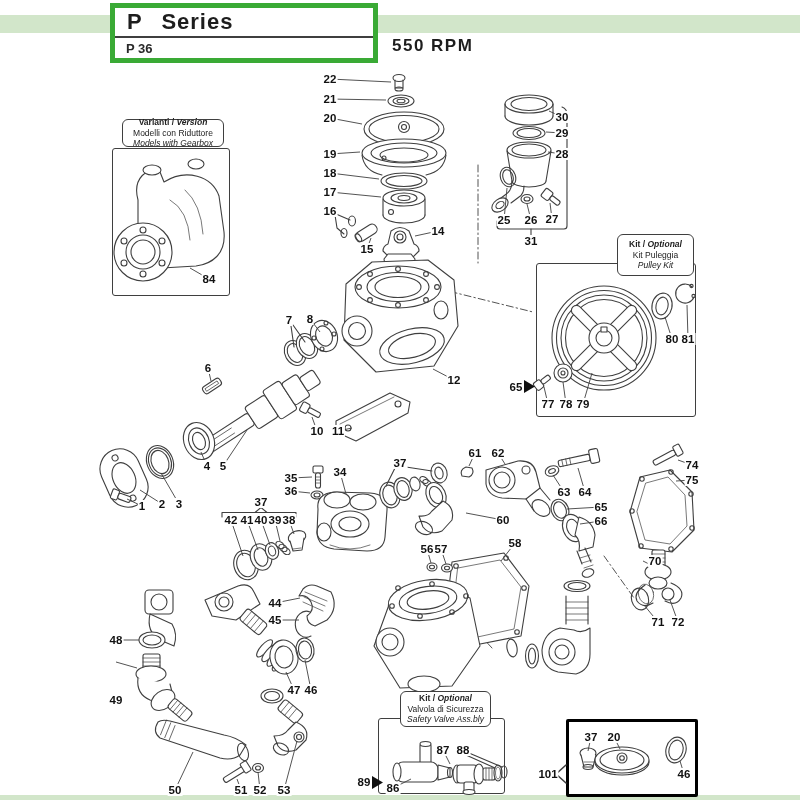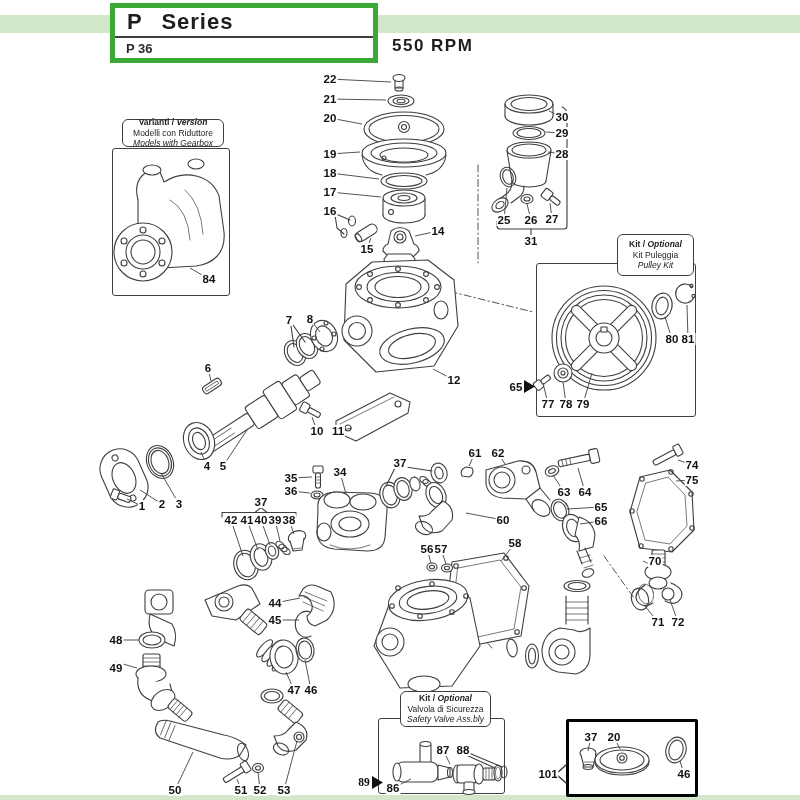--- a/index.html
+++ b/index.html
@@ -623,32 +623,32 @@
       <span class="callout" style="left: 503px; top: 520px;">60</span>
       <span class="callout" style="left: 515px; top: 543px;">58</span>
       <span class="callout" style="left: 427px; top: 549px;">56</span>
       <span class="callout" style="left: 441px; top: 549px;">57</span>
       <span class="callout" style="left: 692px; top: 465px;">74</span>
       <span class="callout" style="left: 692px; top: 480px;">75</span>
       <span class="callout" style="left: 655px; top: 561px;">70</span>
       <span class="callout" style="left: 658px; top: 622px;">71</span>
       <span class="callout" style="left: 678px; top: 622px;">72</span>
       <span class="callout" style="left: 116px; top: 640px;">48</span>
-      <span class="callout" style="left: 116px; top: 668px; text-align: right;">49</span>
+      <span class="callout" style="left: 116px; top: 700px; text-align: right;">49</span>
       <span class="callout" style="left: 275px; top: 603px;">44</span>
       <span class="callout" style="left: 275px; top: 620px;">45</span>
       <span class="callout" style="left: 294px; top: 690px;">47</span>
       <span class="callout" style="left: 311px; top: 690px;">46</span>
       <span class="callout" style="left: 175px; top: 790px;">50</span>
       <span class="callout" style="left: 241px; top: 790px;">51</span>
       <span class="callout" style="left: 260px; top: 790px;">52</span>
       <span class="callout" style="left: 284px; top: 790px;">53</span>
       <span class="callout" style="left: 393px; top: 788px;">86</span>
       <span class="callout" style="left: 443px; top: 750px;">87</span>
       <span class="callout" style="left: 463px; top: 750px;">88</span>
-      <span class="callout" style="left: 364px; top: 782px; font-family: Liberation Serif, serif;">89</span>
+      <span class="callout" style="left: 364px; top: 782px;">89</span>
       <span class="callout" style="left: 548px; top: 774px;">101</span>
       <span class="callout" style="left: 591px; top: 737px;">37</span>
       <span class="callout" style="left: 614px; top: 737px;">20</span>
       <span class="callout" style="left: 684px; top: 774px;">46</span>
     </div>
 
 </div>
 
 </body></html>

